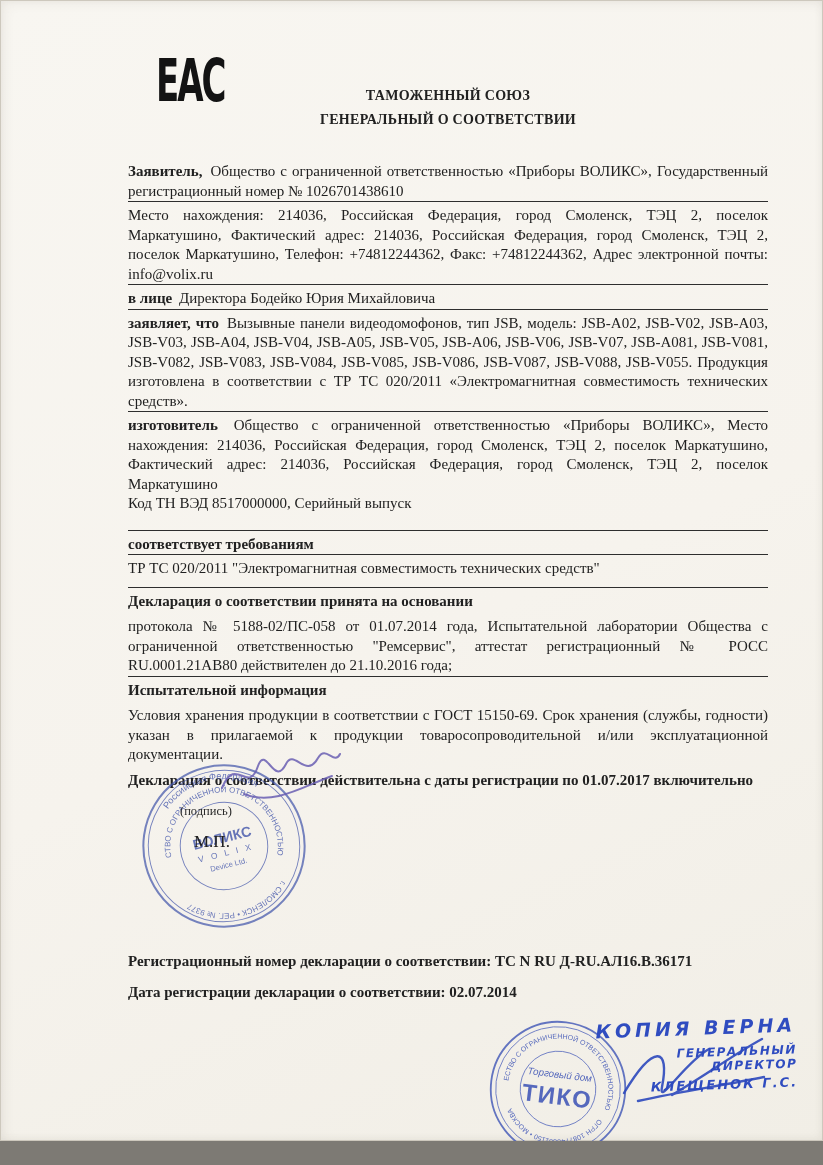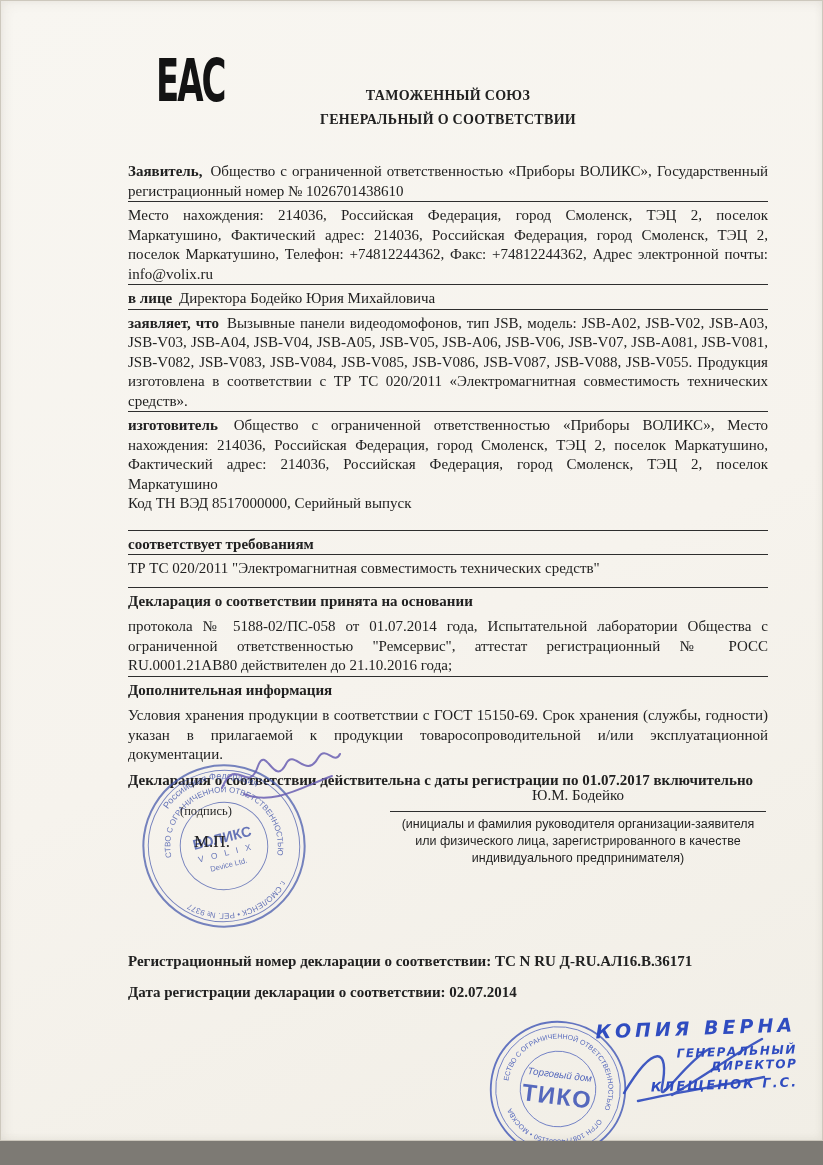--- a/index.html
+++ b/index.html
@@ -73,21 +73,21 @@
     <p class="para rl pb-big"><span>Код ТН ВЭД 8517000000, Серийный выпуск</span></p>
 
     <p class="para rl bold"><span>соответствует требованиям</span></p>
 
     <p class="para rl" style="padding-bottom:8px;"><span>ТР ТС 020/2011 "Электромагнитная совместимость технических средств"</span></p>
 
     <p class="para bold"><span>Декларация о соответствии принята на основании</span></p>
 
     <p class="para rl mt6"><span>протокола № 5188-02/ПС-058 от 01.07.2014 года, Испытательной лаборатории Общества с ограниченной ответственностью "Ремсервис", аттестат регистрационный № РОСС RU.0001.21АВ80 действителен до 21.10.2016 года;</span></p>
 
-    <p class="para bold"><span>Дополнительная информация</span></p>
+    <p class="para bold"><span>Испытательной информация</span></p>
 
     <p class="para mt6"><span>Условия хранения продукции в соответствии с ГОСТ 15150-69. Срок хранения (службы, годности) указан в прилагаемой к продукции товаросопроводительной и/или эксплуатационной документации.</span></p>
 
     <p class="para bold mt6"><span>Декларация о соответствии действительна с даты регистрации по 01.07.2017 включительно</span></p>
 
     <div class="sig">
       <svg class="stamp1" width="168" height="168" viewBox="0 0 200 200">
         <g fill="none" stroke="#4356ab" opacity="0.72">
           <circle cx="100" cy="100" r="96" stroke-width="2.4"></circle>
           <circle cx="100" cy="100" r="90" stroke-width="1.1"></circle>
@@ -107,24 +107,20 @@
         </g>
       </svg>
       <svg class="scrib1" width="132" height="72" viewBox="0 0 132 72">
         <g fill="none" stroke="#6a5fb3" stroke-width="2" opacity="0.85" stroke-linecap="round">
           <path d="M8,52 C22,18 34,60 44,30 C52,8 60,52 72,28 C80,12 92,44 104,22 C112,8 120,30 126,18"></path>
           <path d="M30,58 C60,70 90,50 118,40"></path>
         </g>
       </svg>
       <span class="sign-cap">(подпись)</span>
       <span class="mp">М.П.</span>
-      <div class="head">
-        <div class="head-name">Ю.М. Бодейко</div>
-        <div class="head-cap">(инициалы и фамилия руководителя организации-заявителя или физического лица, зарегистрированного в качестве индивидуального предпринимателя)</div>
-      </div>
     </div>
 
     <div class="reg">
       <p class="reg-num"><span>Регистрационный номер декларации о соответствии: ТС N RU Д-RU.АЛ16.В.36171</span></p>
       <p class="reg-date"><span>Дата регистрации декларации о соответствии: 02.07.2014</span></p>
     </div>
 
   </div>
 
   <div class="bottom">

